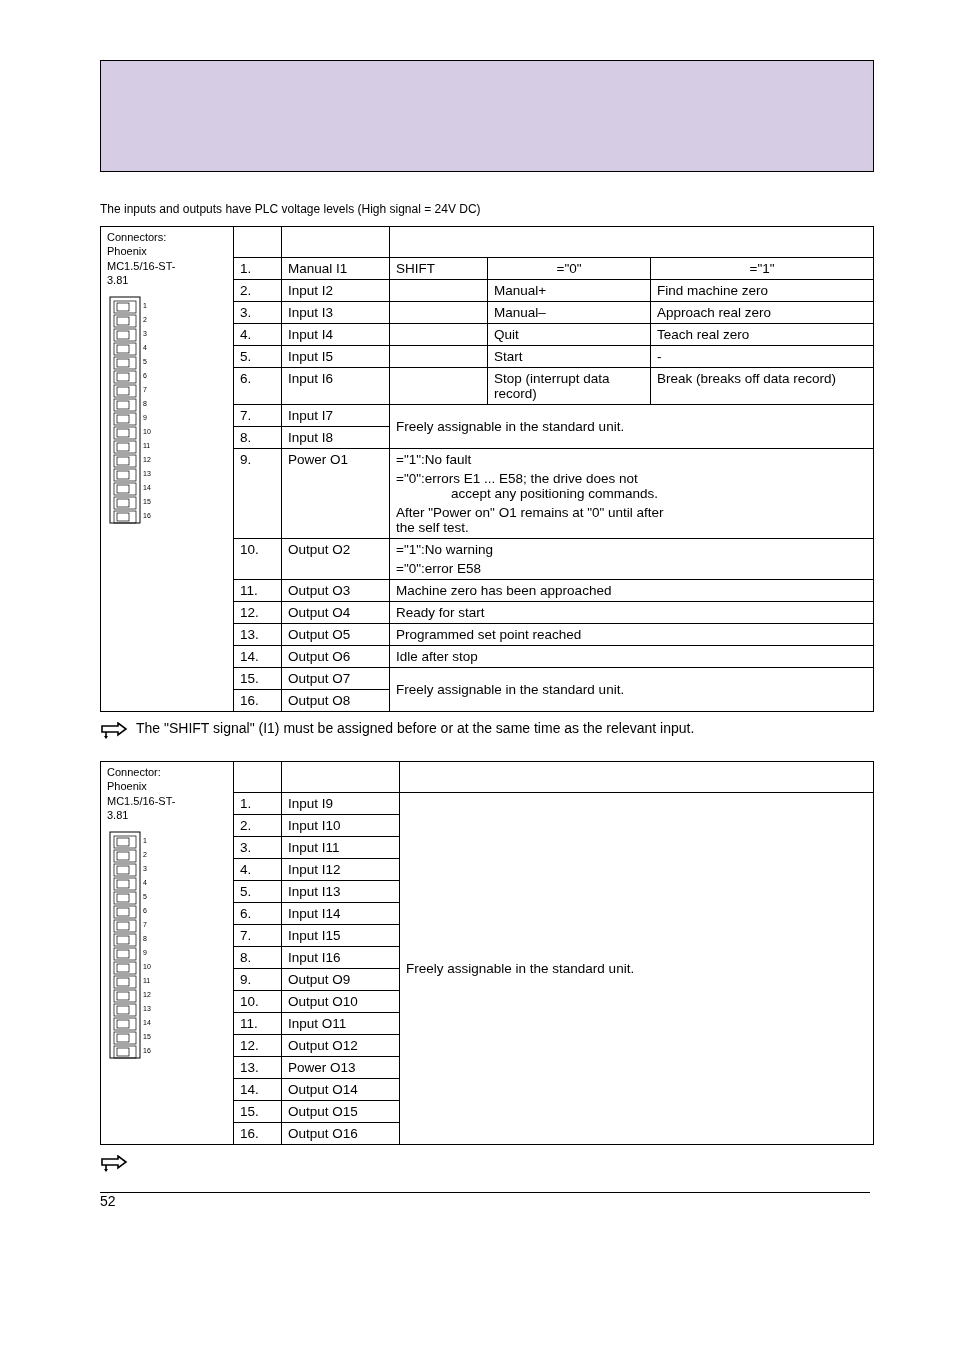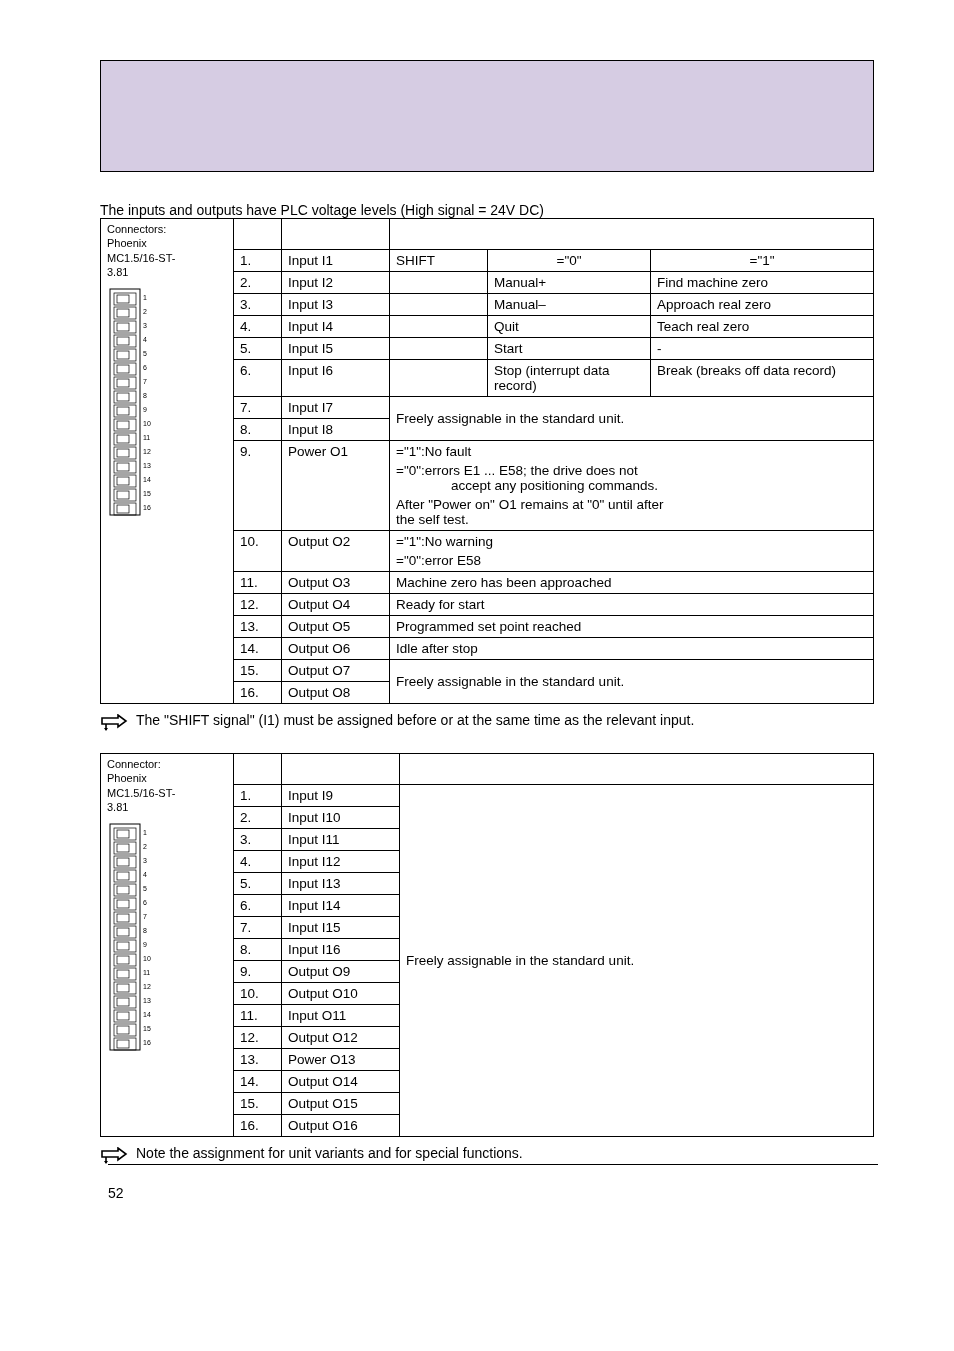--- a/index.html
+++ b/index.html
@@ -15,21 +15,22 @@
     position: relative;
     box-sizing: border-box;
   }
   .header-box {
     border: 1px solid #000;
     background: #d6cce3;
     height: 110px;
     margin-bottom: 30px;
   }
   .intro {
-    font-size: 14px;
+    font-size: 12px;
+    margin-bottom: 10px;
   }
   table.main {
     border-collapse: collapse;
     width: 100%;
     font-size: 13.5px;
   }
   table.main td, table.main th {
     border: 1px solid #000;
     padding: 3px 6px;
     vertical-align: top;
@@ -53,26 +54,26 @@
     display: flex;
     align-items: flex-start;
   }
   .note-icon {
     flex: 0 0 auto;
     margin-right: 8px;
     margin-top: 2px;
   }
   .pagenum {
     position: absolute;
-    left: 108px;
+    left: 100px;
     bottom: 15px;
     font-size: 14px;
     border-top: 1px solid #000;
     width: 770px;
-    padding-top: 20px;
+    padding-top: 0;
   }
   .center { text-align: center !important; }
   .pad-indent { padding-left: 55px; }
 </style>
 </head>
 <body>
 
 <div class="page">
 
   <div class="header-box"></div>
@@ -160,21 +161,21 @@
             </g>
           </svg>
         </div>
       </td>
       <td style="width:35px; height:24px;"></td>
       <td style="width:95px;"></td>
       <td colspan="3"></td>
     </tr>
     <tr>
       <td>1.</td>
-      <td>Input I1</td>
+      <td>Manual I1</td>
       <td style="width:85px">SHIFT</td>
       <td class="center" style="width:150px">="0"</td>
       <td class="center">="1"</td>
     </tr>
     <tr>
       <td>2.</td>
       <td>Input I2</td>
       <td></td>
       <td>Manual+</td>
       <td>Find machine zero</td>
@@ -417,17 +418,16 @@
   </tbody>
     </table>
 
   <div class="note">
     <span class="note-icon">
       <svg width="28" height="18" viewBox="0 0 28 18">
           <path d="M2 4 L18 4 L18 1 L26 7 L18 13 L18 10 L2 10 Z M6 10 L6 16" fill="none" stroke="#000" stroke-width="1.6"></path>
           <path d="M4 14 L8 14 L6 17 Z" fill="#000"></path>
         </svg>
     </span>
-    <span>Note the assignment for unit variants and for special functions.</span>
   </div>
 
   <div class="pagenum">52</div>
 </div>
 
 </body></html>

